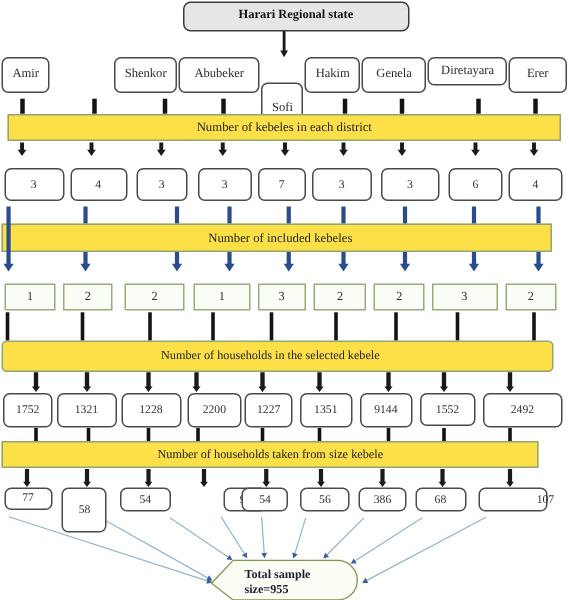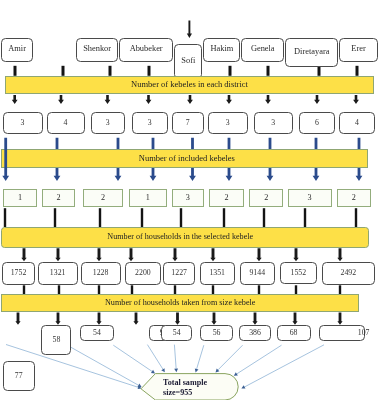--- a/index.html
+++ b/index.html
@@ -99,27 +99,28 @@
 <line x1="203.80" y1="345.20" x2="196.64" y2="368.95" stroke="#8fb4d6" stroke-width="0.8"></line>
 <path d="M195.60 372.40 L194.82 368.40 L198.46 369.50 Z" fill="#3a5f93"></path>
 <line x1="242.60" y1="345.20" x2="218.04" y2="369.85" stroke="#8fb4d6" stroke-width="0.8"></line>
 <path d="M215.50 372.40 L216.69 368.51 L219.39 371.19 Z" fill="#3a5f93"></path>
 <line x1="281.50" y1="345.20" x2="236.83" y2="373.86" stroke="#8fb4d6" stroke-width="0.8"></line>
 <path d="M233.80 375.80 L235.80 372.26 L237.86 375.46 Z" fill="#3a5f93"></path>
 <line x1="324.00" y1="344.80" x2="244.58" y2="386.91" stroke="#8fb4d6" stroke-width="0.8"></line>
 <path d="M241.40 388.60 L243.69 385.23 L245.47 388.59 Z" fill="#3a5f93"></path>
 <path d="M141.0 388.8 L155.4 373.6 L225.0 373.6 A13.2 13.2 0 0 1 225.0 400.0 L155.4 400.0 Z" fill="#fcfdf5" stroke="#7d9b4f" stroke-width="0.9"></path>
 </svg>
+<div class="node titlebox" style="left:121.5px;top:0.6px;width:151.5px;height:20.0px;">Harari Regional state</div>
 <div class="node dbox" style="left:1.0px;top:37.6px;width:32.3px;height:24.4px;">Amir</div>
 <div class="node dbox" style="left:76.0px;top:37.6px;width:42.2px;height:24.4px;">Shenkor</div>
 <div class="node dbox" style="left:119.0px;top:37.6px;width:54.3px;height:24.4px;">Abubeker</div>
-<div class="node dbox" style="left:174.2px;top:44px;width:28.3px;height:35px;">Sofi</div>
+<div class="node dbox" style="left:174.2px;top:55px;width:28.3px;height:35px;">Sofi</div>
 <div class="node dbox" style="left:203.3px;top:37.6px;width:37.1px;height:24.4px;">Hakim</div>
 <div class="node dbox" style="left:241.2px;top:37.6px;width:43.1px;height:24.4px;">Genela</div>
-<div class="node dbox" style="left:285.2px;top:37.6px;width:53.1px;height:29px;text-align:center;">Diretayara</div>
+<div class="node dbox" style="left:285.2px;top:37.6px;width:53.1px;height:19px;text-align:center;">Diretayara</div>
 <div class="node dbox" style="left:339.2px;top:37.6px;width:38.6px;height:24.4px;">Erer</div>
 <div class="node gbar" style="left:5.1px;top:75.5px;width:368.9px;height:18.9px;">Number of kebeles in each district</div>
 <div class="node cbox" style="left:2.5px;top:111.8px;width:40.0px;height:22.5px;">3</div>
 <div class="node cbox" style="left:46.5px;top:111.8px;width:38.0px;height:22.5px;">4</div>
 <div class="node cbox" style="left:90.5px;top:111.8px;width:34.5px;height:22.5px;">3</div>
 <div class="node cbox" style="left:131.5px;top:111.8px;width:36.5px;height:22.5px;">3</div>
 <div class="node cbox" style="left:171.6px;top:111.8px;width:32.4px;height:22.5px;">7</div>
 <div class="node cbox" style="left:208.0px;top:111.8px;width:39.5px;height:22.5px;">3</div>
 <div class="node cbox" style="left:254.0px;top:111.8px;width:38.5px;height:22.5px;">3</div>
 <div class="node cbox" style="left:299.0px;top:111.8px;width:36.0px;height:22.5px;">6</div>
@@ -138,21 +139,21 @@
 <div class="node cbox" style="left:2.0px;top:261.6px;width:33.0px;height:23.0px;">1752</div>
 <div class="node cbox" style="left:37.6px;top:261.6px;width:40.1px;height:23.0px;">1321</div>
 <div class="node cbox" style="left:80.5px;top:261.6px;width:40.2px;height:23.0px;">1228</div>
 <div class="node cbox" style="left:124.9px;top:261.6px;width:36.0px;height:23.0px;">2200</div>
 <div class="node cbox" style="left:162.8px;top:261.6px;width:32.7px;height:23.0px;">1227</div>
 <div class="node cbox" style="left:199.6px;top:261.6px;width:35.2px;height:23.0px;">1351</div>
 <div class="node cbox" style="left:239.6px;top:261.6px;width:35.3px;height:23.0px;">9144</div>
 <div class="node cbox" style="left:279.9px;top:261.6px;width:36.9px;height:22px;">1552</div>
 <div class="node cbox" style="left:321.7px;top:261.6px;width:53.2px;height:23.0px;">2492</div>
 <div class="node gbar" style="left:1.3px;top:293.8px;width:357.8px;height:18.4px;font-size:8.2px;">Number of households taken from size kebele</div>
-<div class="node cbox" style="left:2.5px;top:325.0px;width:32.5px;height:30px;margin-top:36px;">77</div>
+<div class="node cbox" style="left:2.5px;top:325.0px;width:32.5px;height:15px;">77</div>
 <div class="node cbox" style="left:41.4px;top:325.0px;width:30.0px;height:30px;">58</div>
 <div class="node cbox" style="left:80.0px;top:325.0px;width:33.8px;height:16.4px;">54</div>
 <div class="node cbox" style="left:126.2px;top:325.0px;width:29.1px;height:16.4px;margin-left:23px;">95</div>
 <div class="node cbox" style="left:161.4px;top:325.0px;width:30.7px;height:16.4px;">54</div>
 <div class="node cbox" style="left:199.9px;top:325.0px;width:33.4px;height:16.4px;">56</div>
 <div class="node cbox" style="left:238.7px;top:325.0px;width:32.6px;height:16.4px;">386</div>
 <div class="node cbox" style="left:276.5px;top:325.0px;width:34.2px;height:16.4px;">68</div>
 <div class="node cbox" style="left:318.6px;top:325.0px;width:36.6px;height:16.4px;padding-left:44px;">107</div>
 <div class="node totalshape" style="left:163.0px;top:378.5px;width:78px;height:8.7px;justify-content:flex-start;align-items:baseline;font-size:8.1px;">Total sample</div>
 <div class="node totalshape" style="left:163.0px;top:389.0px;width:78px;height:8.7px;justify-content:flex-start;align-items:baseline;font-size:8.1px;">size=955</div>

